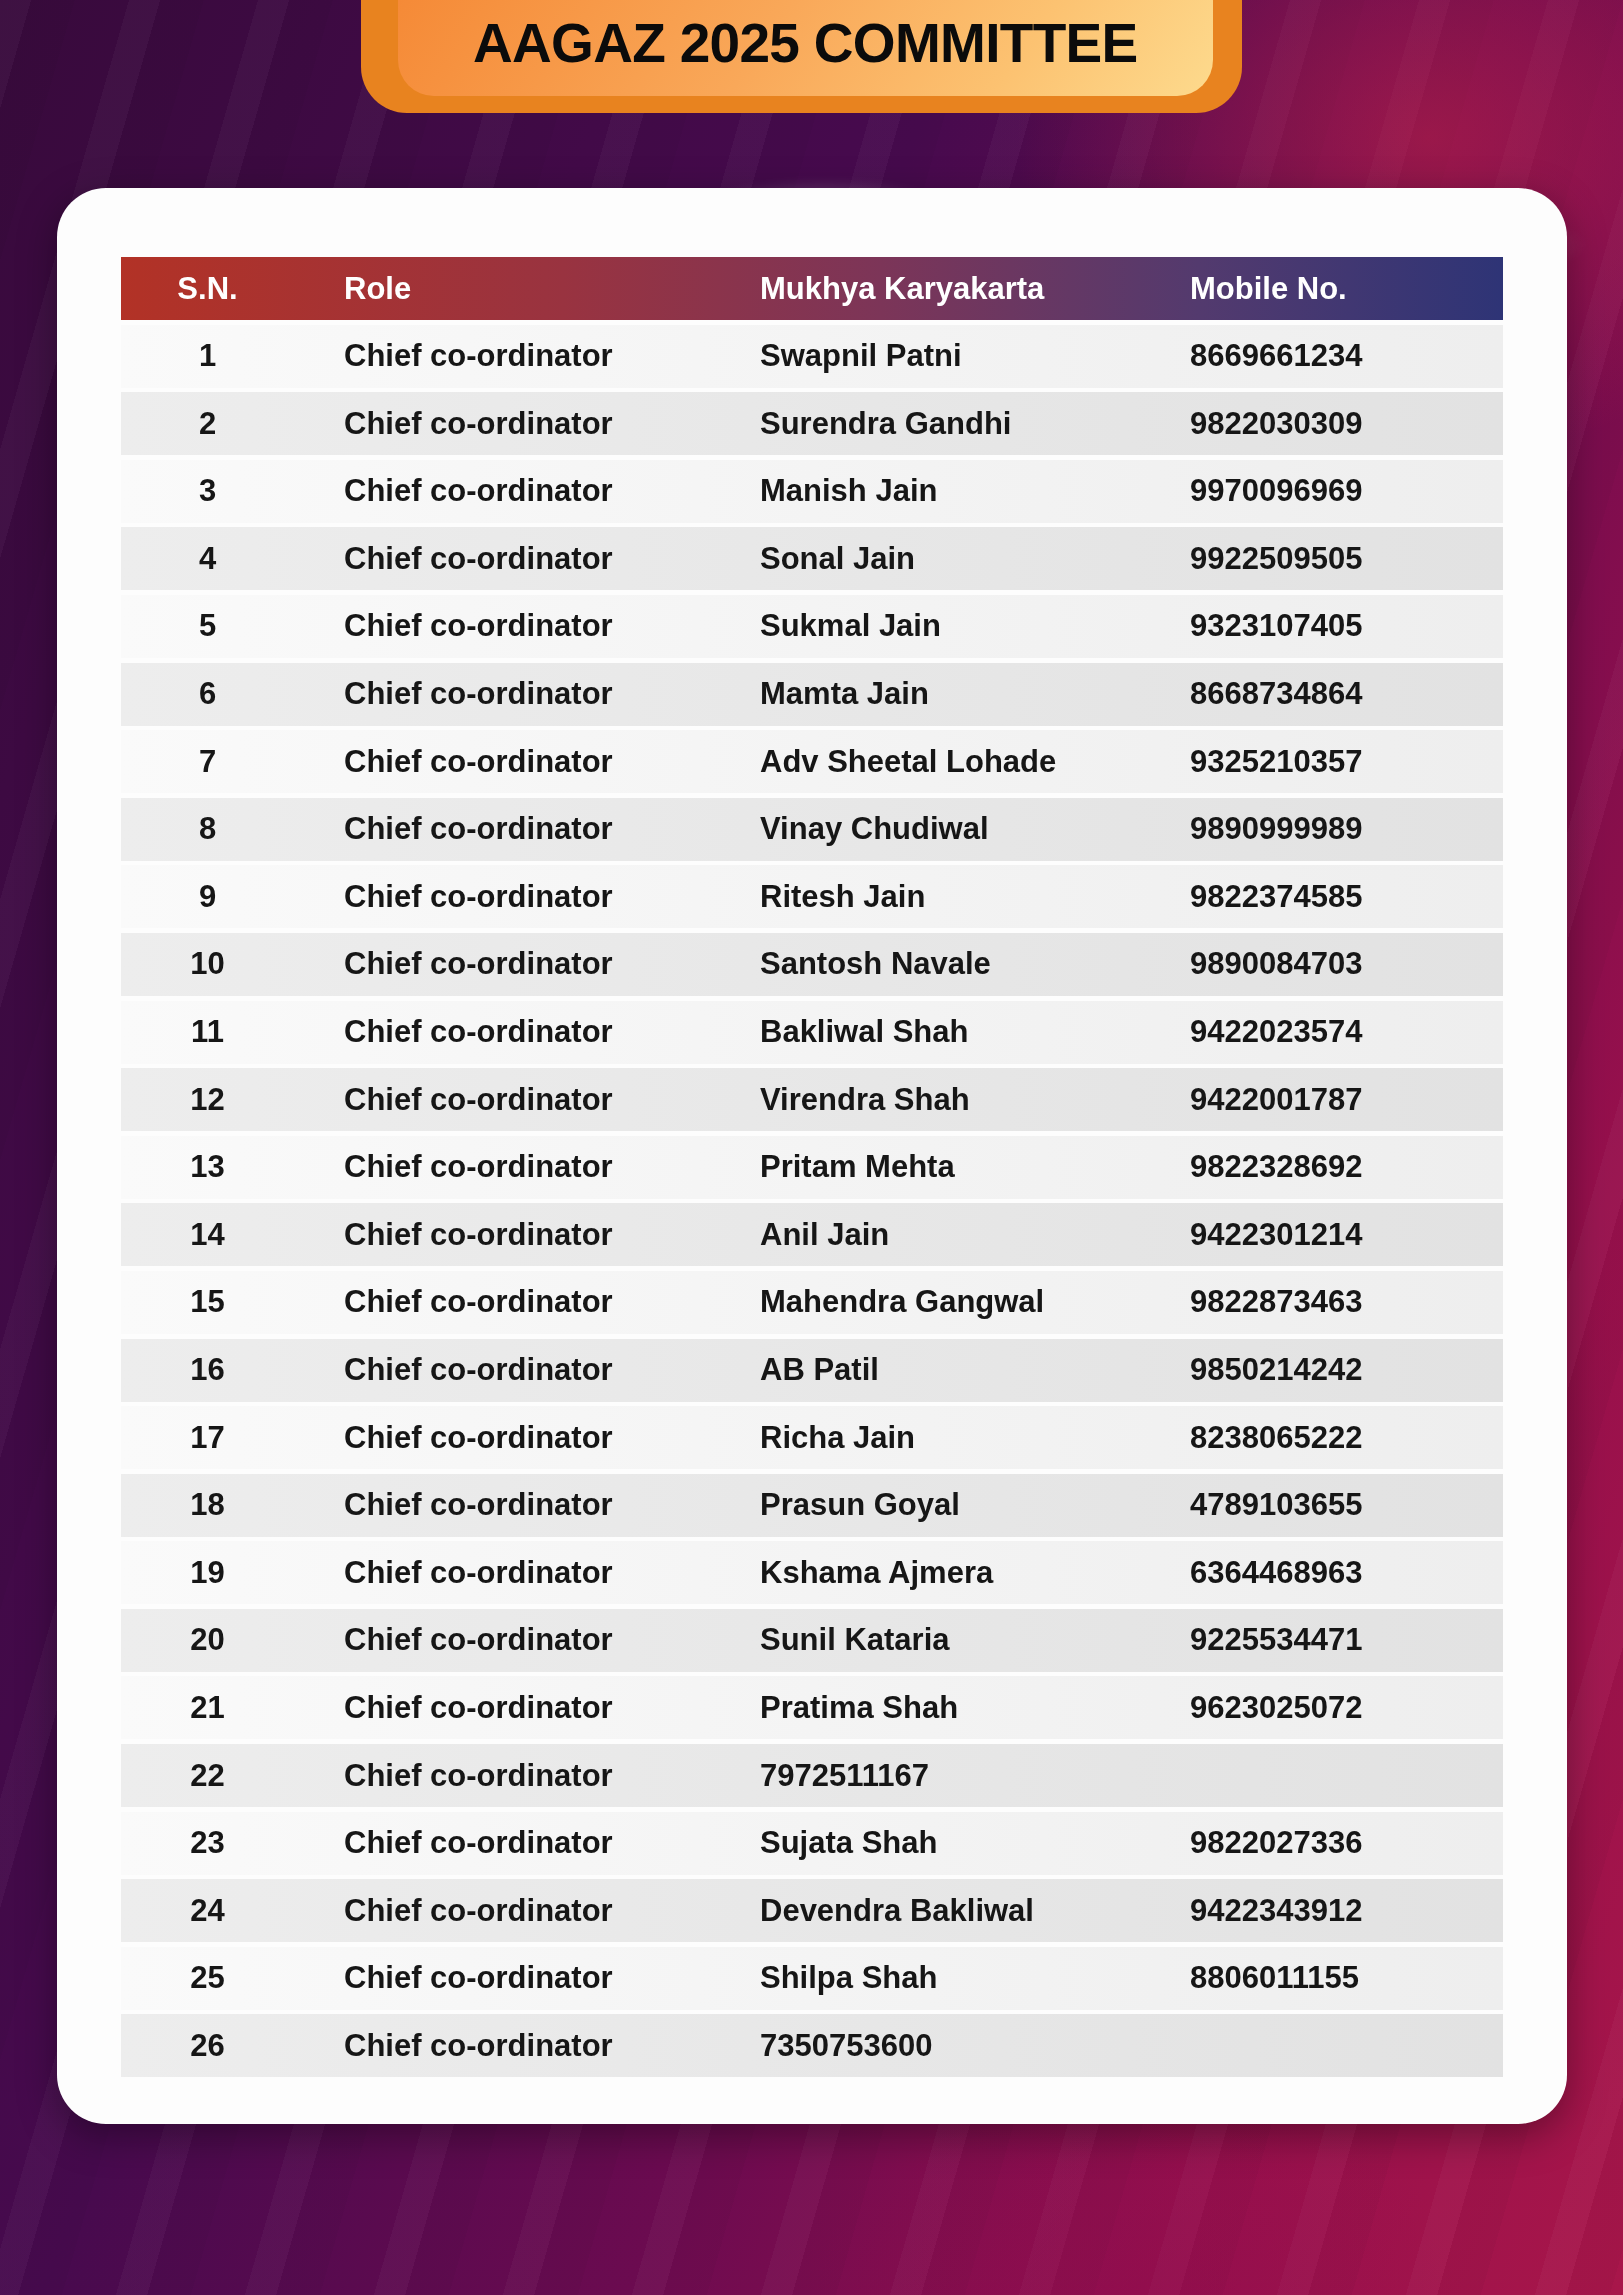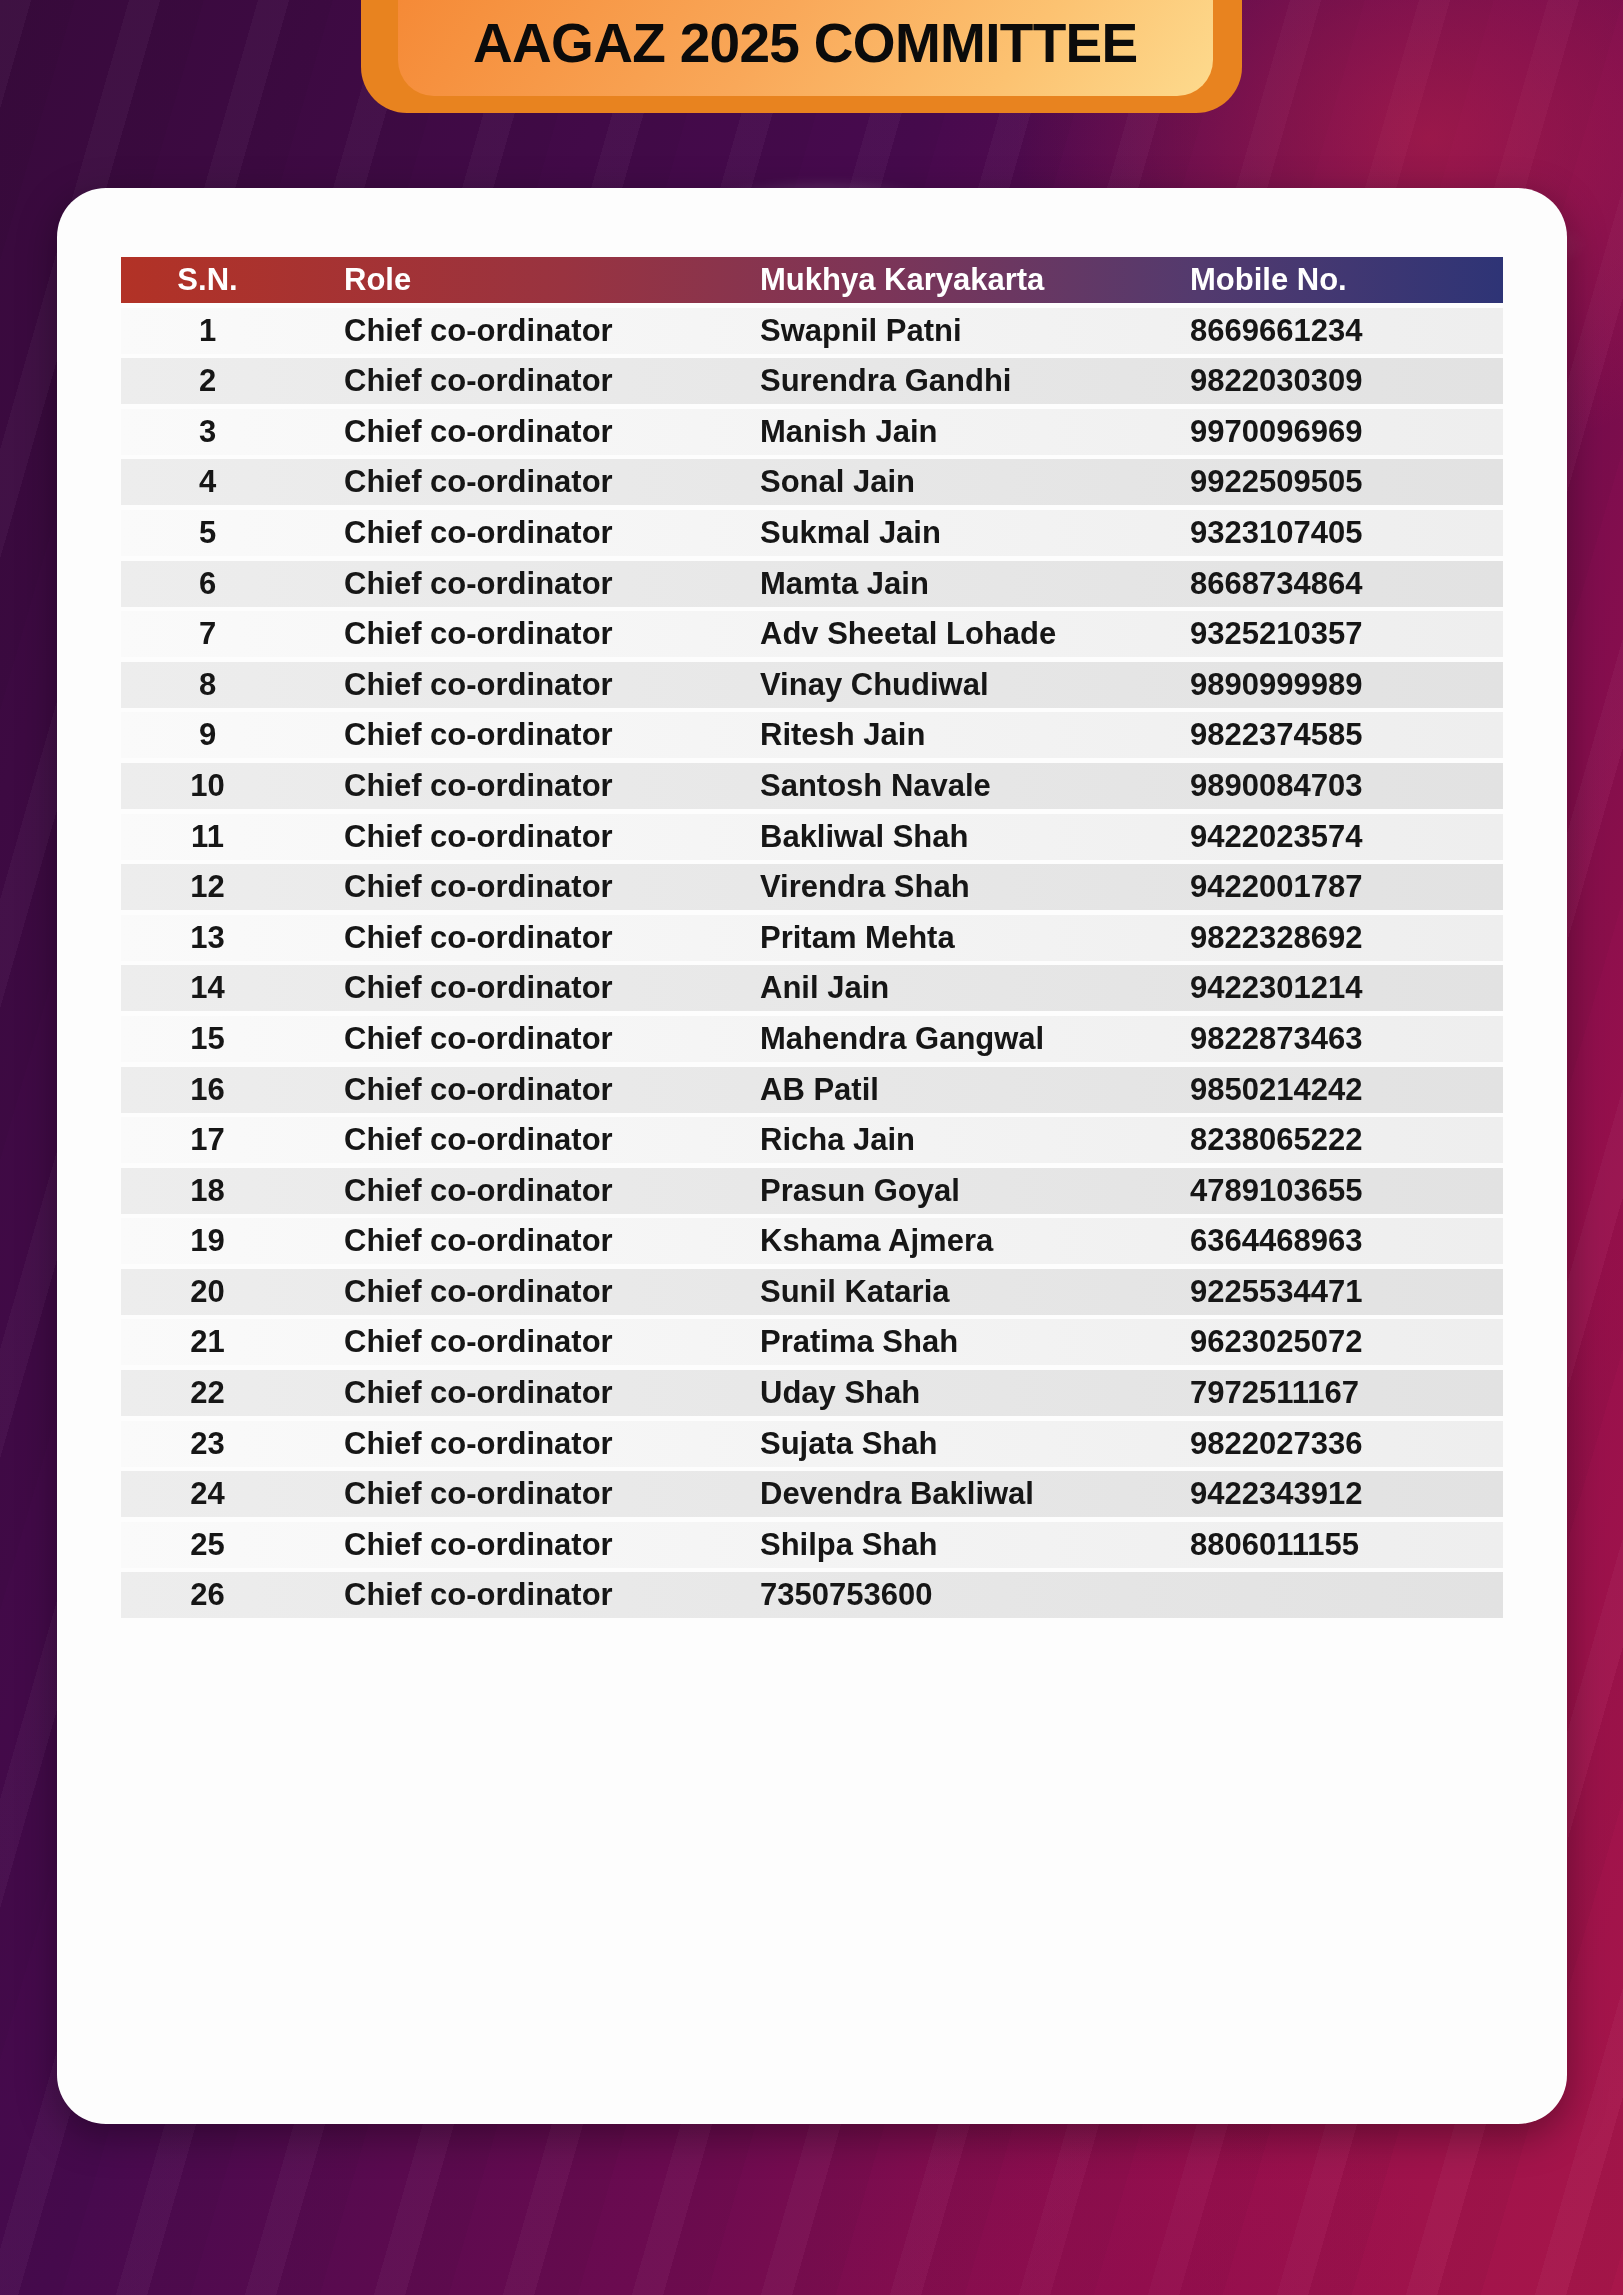--- a/index.html
+++ b/index.html
@@ -48,21 +48,21 @@
   
   .card{
     position:absolute;left:57px;top:188px;width:1510px;height:1936px;
     background:#fdfdfd;border-radius:49px;
     box-shadow:0 11.8px 39px rgba(0,0,0,0.35);
   }
   .table-wrap{position:absolute;left:64px;top:69px;width:1382px;}
 
   .thead,.trow{
     display:grid;grid-template-columns:173px 416px 430px 363px;
-    height:46px;align-items:center;margin-bottom:4.6px;
+    height:63px;align-items:center;margin-bottom:4.6px;
   }
   .thead{
     background:linear-gradient(90deg,#b23226 0%,#993340 32%,#7c3558 55%,#533a6e 78%,#2e3476 100%);
     color:#ffffff;
   }
   .thead .c{font-size:31px;font-weight:bold;}
   .trow .c{font-size:31px;font-weight:bold;color:#161616;}
   .c-sn{text-align:center;}
   .c-role,.c-name,.c-mobile{padding-left:50px;text-align:left;white-space:nowrap;}
   .trow:nth-child(odd){background:linear-gradient(90deg,#fafafa 0%,#eeeeee 100%);}
@@ -214,21 +214,20 @@
         </div>
         <div class="trow">
           <div class="c c-sn">21</div>
           <div class="c c-role">Chief co-ordinator</div>
           <div class="c c-name">Pratima Shah</div>
           <div class="c c-mobile">9623025072</div>
         </div>
         <div class="trow">
           <div class="c c-sn">22</div>
           <div class="c c-role">Chief co-ordinator</div>
-          <div class="c c-name">Uday Shah</div>
           <div class="c c-mobile">7972511167</div>
         </div>
         <div class="trow">
           <div class="c c-sn">23</div>
           <div class="c c-role">Chief co-ordinator</div>
           <div class="c c-name">Sujata Shah</div>
           <div class="c c-mobile">9822027336</div>
         </div>
         <div class="trow">
           <div class="c c-sn">24</div>

